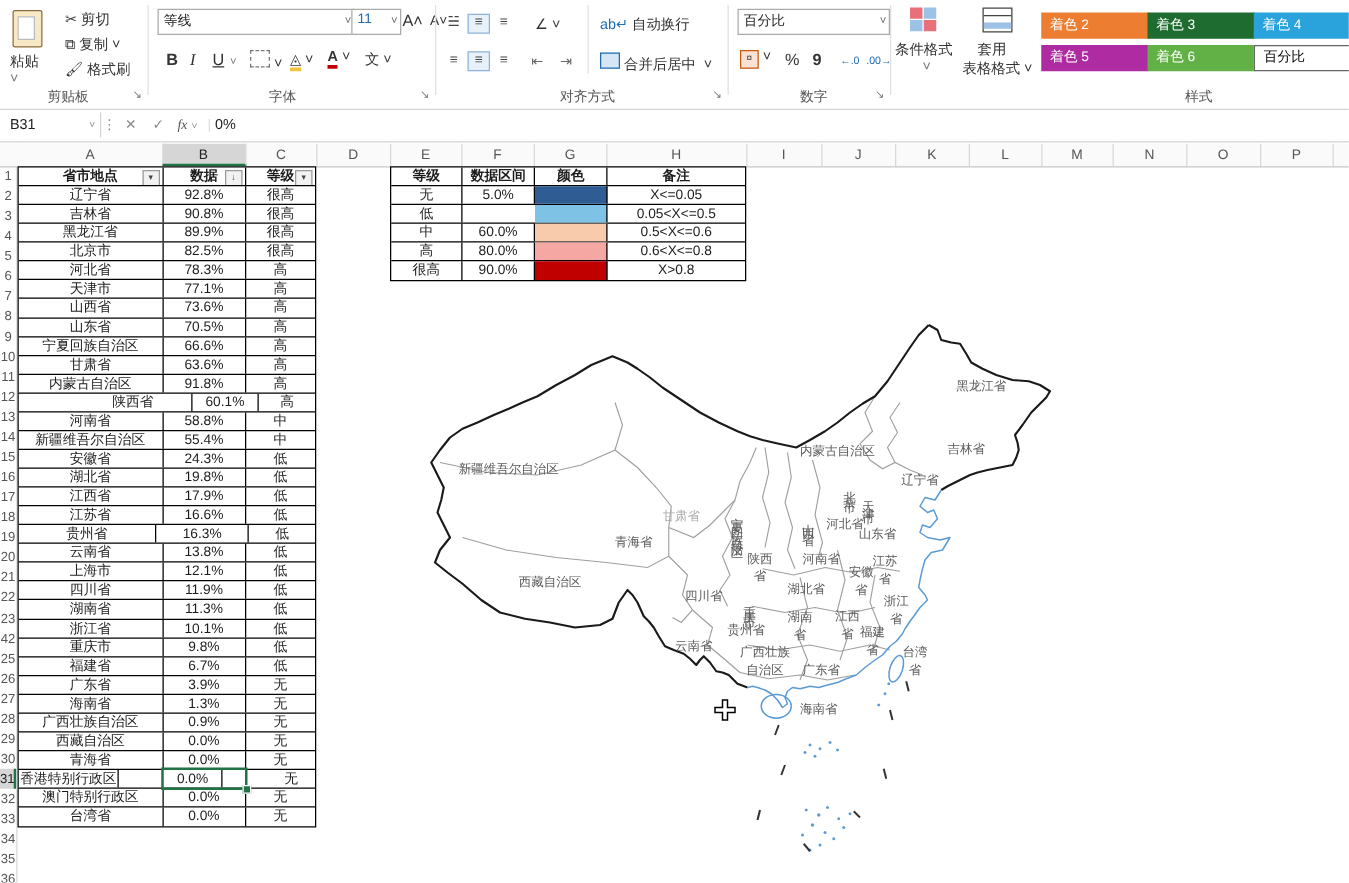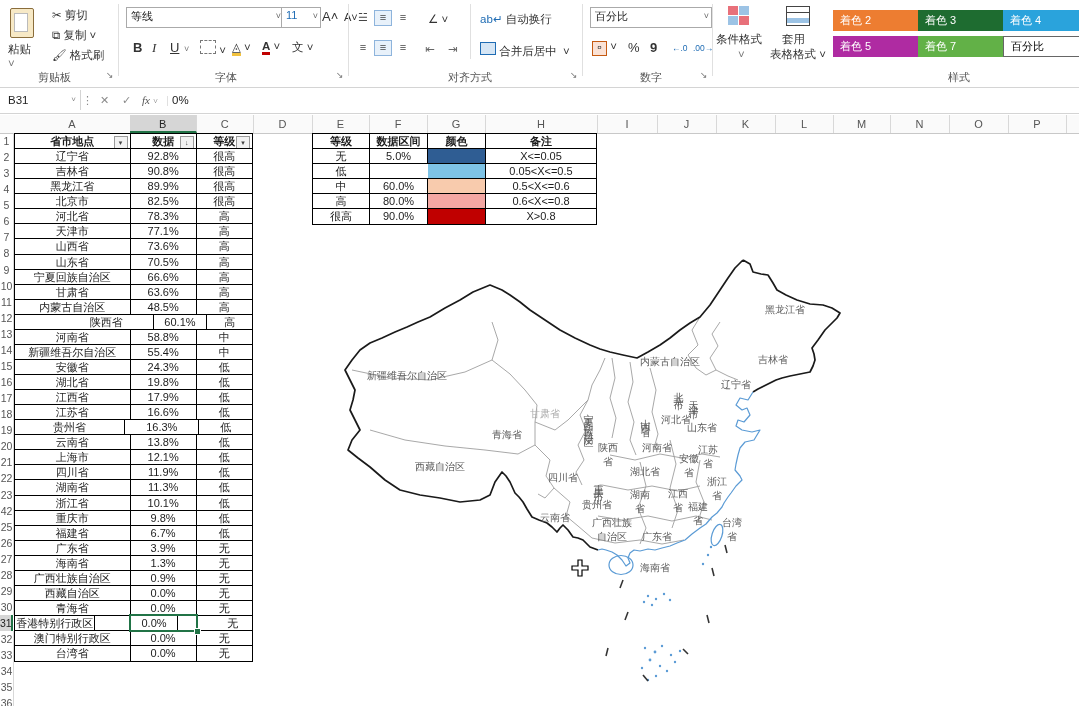--- a/index.html
+++ b/index.html
@@ -147,21 +147,21 @@
   <div class="abs" style="left:786px;top:6px;">
         <div class="tbl-icon"></div>
       </div>
   <div class="rbtn" style="left:782px;top:32px;">套用</div>
   <div class="rbtn" style="left:770px;top:47px;"><span>表格格式</span> ˅</div>
   <div id="style-gallery">
         <div class="tile" style="left: 833px; top: 10px; width: 79px; background: rgb(237, 125, 49); color: rgb(255, 255, 255);">着色 2</div>
         <div class="tile" style="left: 918px; top: 10px; width: 79px; background: rgb(30, 108, 48); color: rgb(255, 255, 255);">着色 3</div>
         <div class="tile" style="left: 1003px; top: 10px; width: 76px; background: rgb(42, 163, 220); color: rgb(255, 255, 255);">着色 4</div>
         <div class="tile" style="left: 833px; top: 36px; width: 79px; background: rgb(175, 43, 162); color: rgb(255, 255, 255);">着色 5</div>
-        <div class="tile" style="left: 918px; top: 36px; width: 79px; background: rgb(98, 177, 71); color: rgb(255, 255, 255);">着色 7</div>
+        <div class="tile" style="left: 918px; top: 36px; width: 79px; background: rgb(98, 177, 71); color: rgb(255, 255, 255);">着色 6</div>
         <div class="tile" style="left: 1003px; top: 36px; width: 76px; background: rgb(255, 255, 255); color: rgb(0, 0, 0); border: 1.5px solid rgb(102, 102, 102); height: 19px; line-height: 19px;">百分比</div>
       </div>
   <div class="grp-label" style="left:948px;">样式</div>
 </div>
 
 <div id="fbar">
   <div id="namebox"><span>B31</span><span style="position:absolute;right:4px;color:#888;font-size:8px;">˅</span></div>
   <div class="fic" style="left:82px;">⋮</div>
   <div class="fic" style="left:100px;">✕</div>
   <div class="fic" style="left:122px;">✓</div>
@@ -279,21 +279,21 @@
         <div class="t-cell" style="width: 66.5px; line-height: 15.07px;">66.6%</div>
         <div class="t-cell" style="width: 55.5px; line-height: 15.07px;">高</div>
       </div>
       <div class="t-row" style="height: 15.07px;">
         <div class="t-cell" style="width: 116px; line-height: 15.07px;">甘肃省</div>
         <div class="t-cell" style="width: 66.5px; line-height: 15.07px;">63.6%</div>
         <div class="t-cell" style="width: 55.5px; line-height: 15.07px;">高</div>
       </div>
       <div class="t-row" style="height: 15.07px;">
         <div class="t-cell" style="width: 116px; line-height: 15.07px;">内蒙古自治区</div>
-        <div class="t-cell" style="width: 66.5px; line-height: 15.07px;">48.5%</div>
+        <div class="t-cell" style="width: 66.5px; line-height: 15.07px;">91.8%</div>
         <div class="t-cell" style="width: 55.5px; line-height: 15.07px;">高</div>
       </div>
       <div class="t-row" style="height: 15.07px;">
         <div class="t-cell" style="width: 116px; line-height: 15.07px; margin-left: 45px;">陕西省</div>
         <div class="t-cell" style="width: 66.5px; line-height: 15.07px;">60.1%</div>
         <div class="t-cell" style="width: 55.5px; line-height: 15.07px;">高</div>
       </div>
       <div class="t-row" style="height: 15.07px;">
         <div class="t-cell" style="width: 116px; line-height: 15.07px;">河南省</div>
         <div class="t-cell" style="width: 66.5px; line-height: 15.07px;">58.8%</div>

